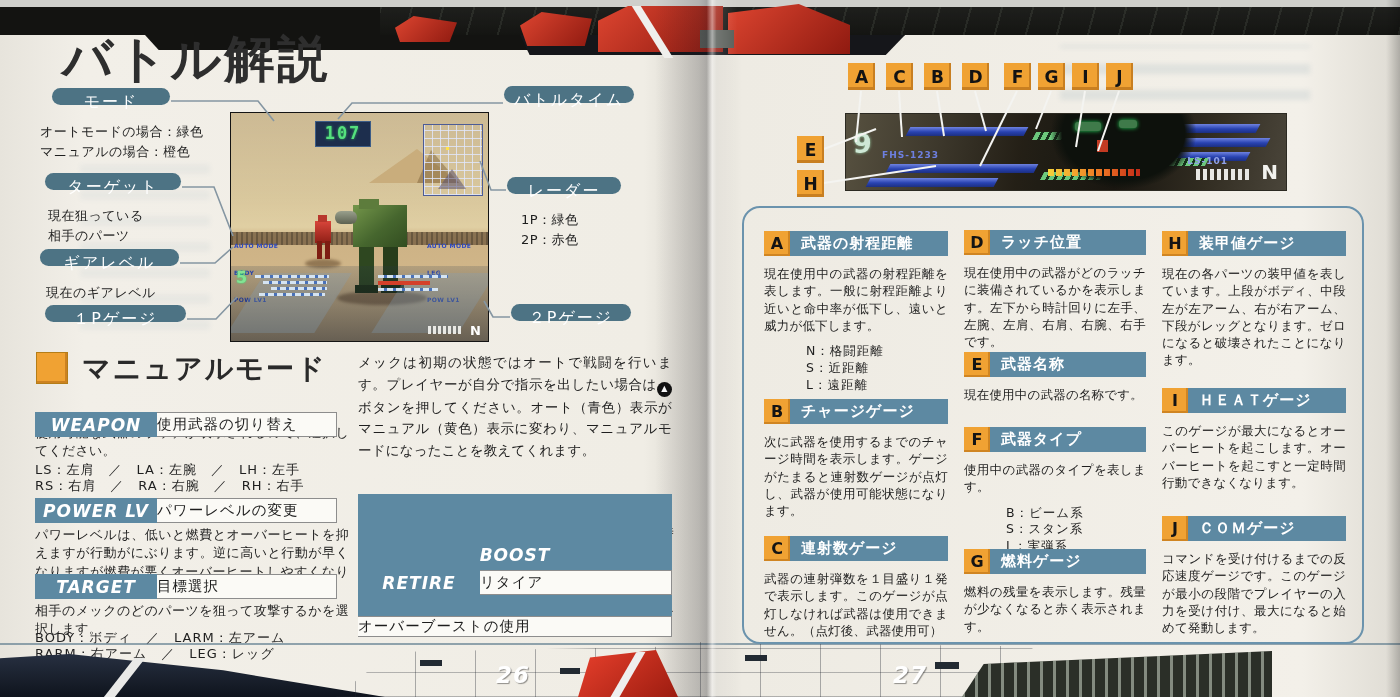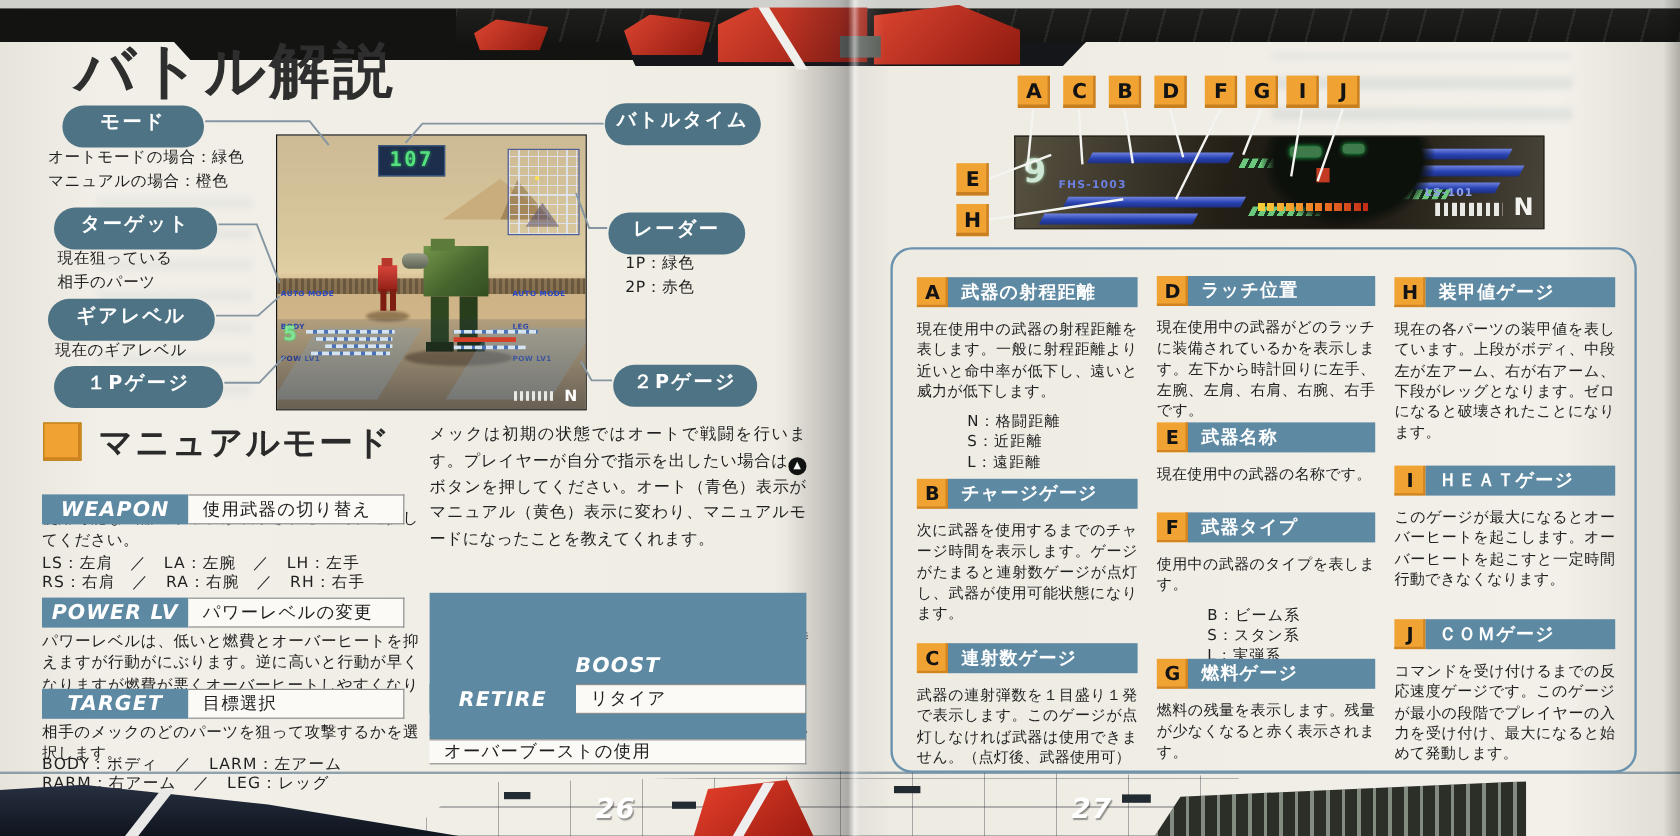--- a/index.html
+++ b/index.html
@@ -21,21 +21,21 @@
   
   .spine{left:655px;top:0;width:110px;height:697px;pointer-events:none;
     background:linear-gradient(90deg,rgba(0,0,0,0) 0%,rgba(30,30,40,.16) 40%,rgba(30,30,40,.25) 47%,rgba(255,255,255,.5) 52%,rgba(255,255,255,.15) 56%,rgba(0,0,0,0) 75%);}
   .redge{right:0;top:0;width:14px;height:697px;background:linear-gradient(90deg,rgba(0,0,0,0),rgba(0,0,0,.22));}
   
   .bleed{filter:blur(2.5px);opacity:.10;background:repeating-linear-gradient(0deg,#3f6c86 0 10px,transparent 10px 26px);}
   
   .ptitle{font-size:50px;font-weight:800;color:#2e2e2e;letter-spacing:3px;}
   
   .pill{background:#4d7384;color:#fff;border-radius:999px;text-align:center;
-    font-size:16px;font-weight:700;letter-spacing:2px;line-height:27px;height:35px;z-index:6;}
+    font-size:16px;font-weight:400;letter-spacing:2px;line-height:27px;height:17px;z-index:6;}
   .cdesc{font-size:13px;line-height:1.55;color:#1e1e1e;letter-spacing:.5px;}
   
   .shot{left:230px;top:112px;width:257px;height:228px;border:1px solid #141414;overflow:hidden;z-index:2;
     background:linear-gradient(#c6b186 0%,#d8c69a 38%,#e0cfa3 50%,#cdb285 55%,#d7be91 100%);}
   .sky-haze{left:0;top:0;width:100%;height:50%;background:linear-gradient(rgba(255,255,255,.12),rgba(255,255,255,0));}
   .horizon{left:0;top:52%;width:100%;height:13px;background:#7c6547;
     background-image:repeating-linear-gradient(90deg,rgba(0,0,0,.3) 0 2px,transparent 2px 5px);opacity:.85;}
   .pyr{width:0;height:0;border-left:48px solid transparent;border-right:42px solid transparent;border-bottom:34px solid #c9ad7c;}
   .pyr-shade{width:0;height:0;border-left:14px solid transparent;border-right:28px solid transparent;border-bottom:33px solid rgba(120,90,50,.45);}
   .radar{right:5px;top:11px;width:58px;height:70px;border:1px solid #4d5c96;
@@ -53,21 +53,21 @@
   .hudstreak{background:rgba(130,160,190,.28);transform:skewX(-32deg);}
   .gbar{height:3px;background:repeating-linear-gradient(90deg,#d5e4f2 0 6px,#4a72b8 6px 9px);margin-top:3px;}
   .gear5{font-size:16px;font-weight:800;color:#84e294;text-shadow:0 0 2px #2f7;}
   .shotN{font-size:13px;font-weight:800;color:#fff;}
   .mshadow{background:rgba(70,45,20,.45);border-radius:50%;filter:blur(1.5px);}
   
   .hrow{display:flex;height:25px;z-index:3;}
   .htag{background:#5d89a2;color:#fff;font-weight:800;font-style:italic;font-size:17px;
     display:flex;align-items:center;justify-content:center;letter-spacing:1px;flex:0 0 122px;}
   .hbox{flex:1;background:#fbfaf6;border:1px solid #8d8d8d;border-left:none;display:flex;align-items:center;
-    padding-left:12px;font-size:14.5px;color:#1d1d1d;letter-spacing:1px;}
+    padding-left:0;font-size:14.5px;color:#1d1d1d;letter-spacing:1px;}
   .jbody{margin:0;font-size:13px;line-height:1.42;color:#1f1f1f;text-align:justify;letter-spacing:.2px;}
   .kvline{font-size:13px;line-height:1.3;color:#1f1f1f;letter-spacing:1px;}
   .btn-circle{display:inline-flex;width:15px;height:15px;border-radius:50%;background:#111;color:#fff;
     font-size:8px;align-items:center;justify-content:center;vertical-align:-2px;}
   .orange-sq-big{width:30px;height:30px;background:#f0a233;box-shadow:inset -2px -2px 0 rgba(160,90,10,.45);border:1px solid #b57d17;}
   .mm-title{font-size:28px;font-weight:800;color:#2a2a2a;letter-spacing:2px;}
   
   .panel{left:742px;top:206px;width:618px;height:434px;border:2px solid #6b93ad;border-radius:18px;z-index:1;}
   .rsec{z-index:3;}
   .rsec-head{display:flex;height:25px;margin-bottom:9px;}
@@ -258,21 +258,21 @@
   <p class="abs jbody" style="left:358px;top:524px;width:316px;">オーバーブーストを発動します。ブーストを装着時のみ選択可能です。１試合に１度しか使えません。</p>
 
   <div class="abs hrow" style="left:358px;top:570px;width:314px;">
     <div class="htag">RETIRE</div>
     <div class="hbox">リタイア</div>
   </div>
   <p class="abs jbody" style="left:358px;top:600px;width:316px;">試合を放棄してリタイアします。もう勝てる見込みがない場合など、修理費を抑えることができます。</p>
 
   <div class="abs strip">
     <div class="d9">9</div>
-    <div class="code" style="left:36px;top:36px;">FHS-1003</div>
+    <div class="code" style="left:36px;top:36px;">FHS-1233</div>
     <div class="sbar" style="left:62px;top:13px;width:118px;"></div>
     <div class="sbar" style="left:42px;top:50px;width:148px;"></div>
     <div class="sbar" style="left:22px;top:64px;width:128px;"></div>
     <div class="sbar" style="right:28px;top:10px;width:150px;"></div>
     <div class="sbar" style="right:18px;top:24px;width:160px;"></div>
     <div class="sbar" style="right:38px;top:38px;width:128px;"></div>
     <div class="sgrn" style="left:188px;top:18px;width:86px;"></div>
     <div class="sgrn" style="left:285px;top:44px;width:76px;"></div>
     <div class="sgrn" style="left:196px;top:58px;width:60px;"></div>
     <div class="cockpit"></div>

